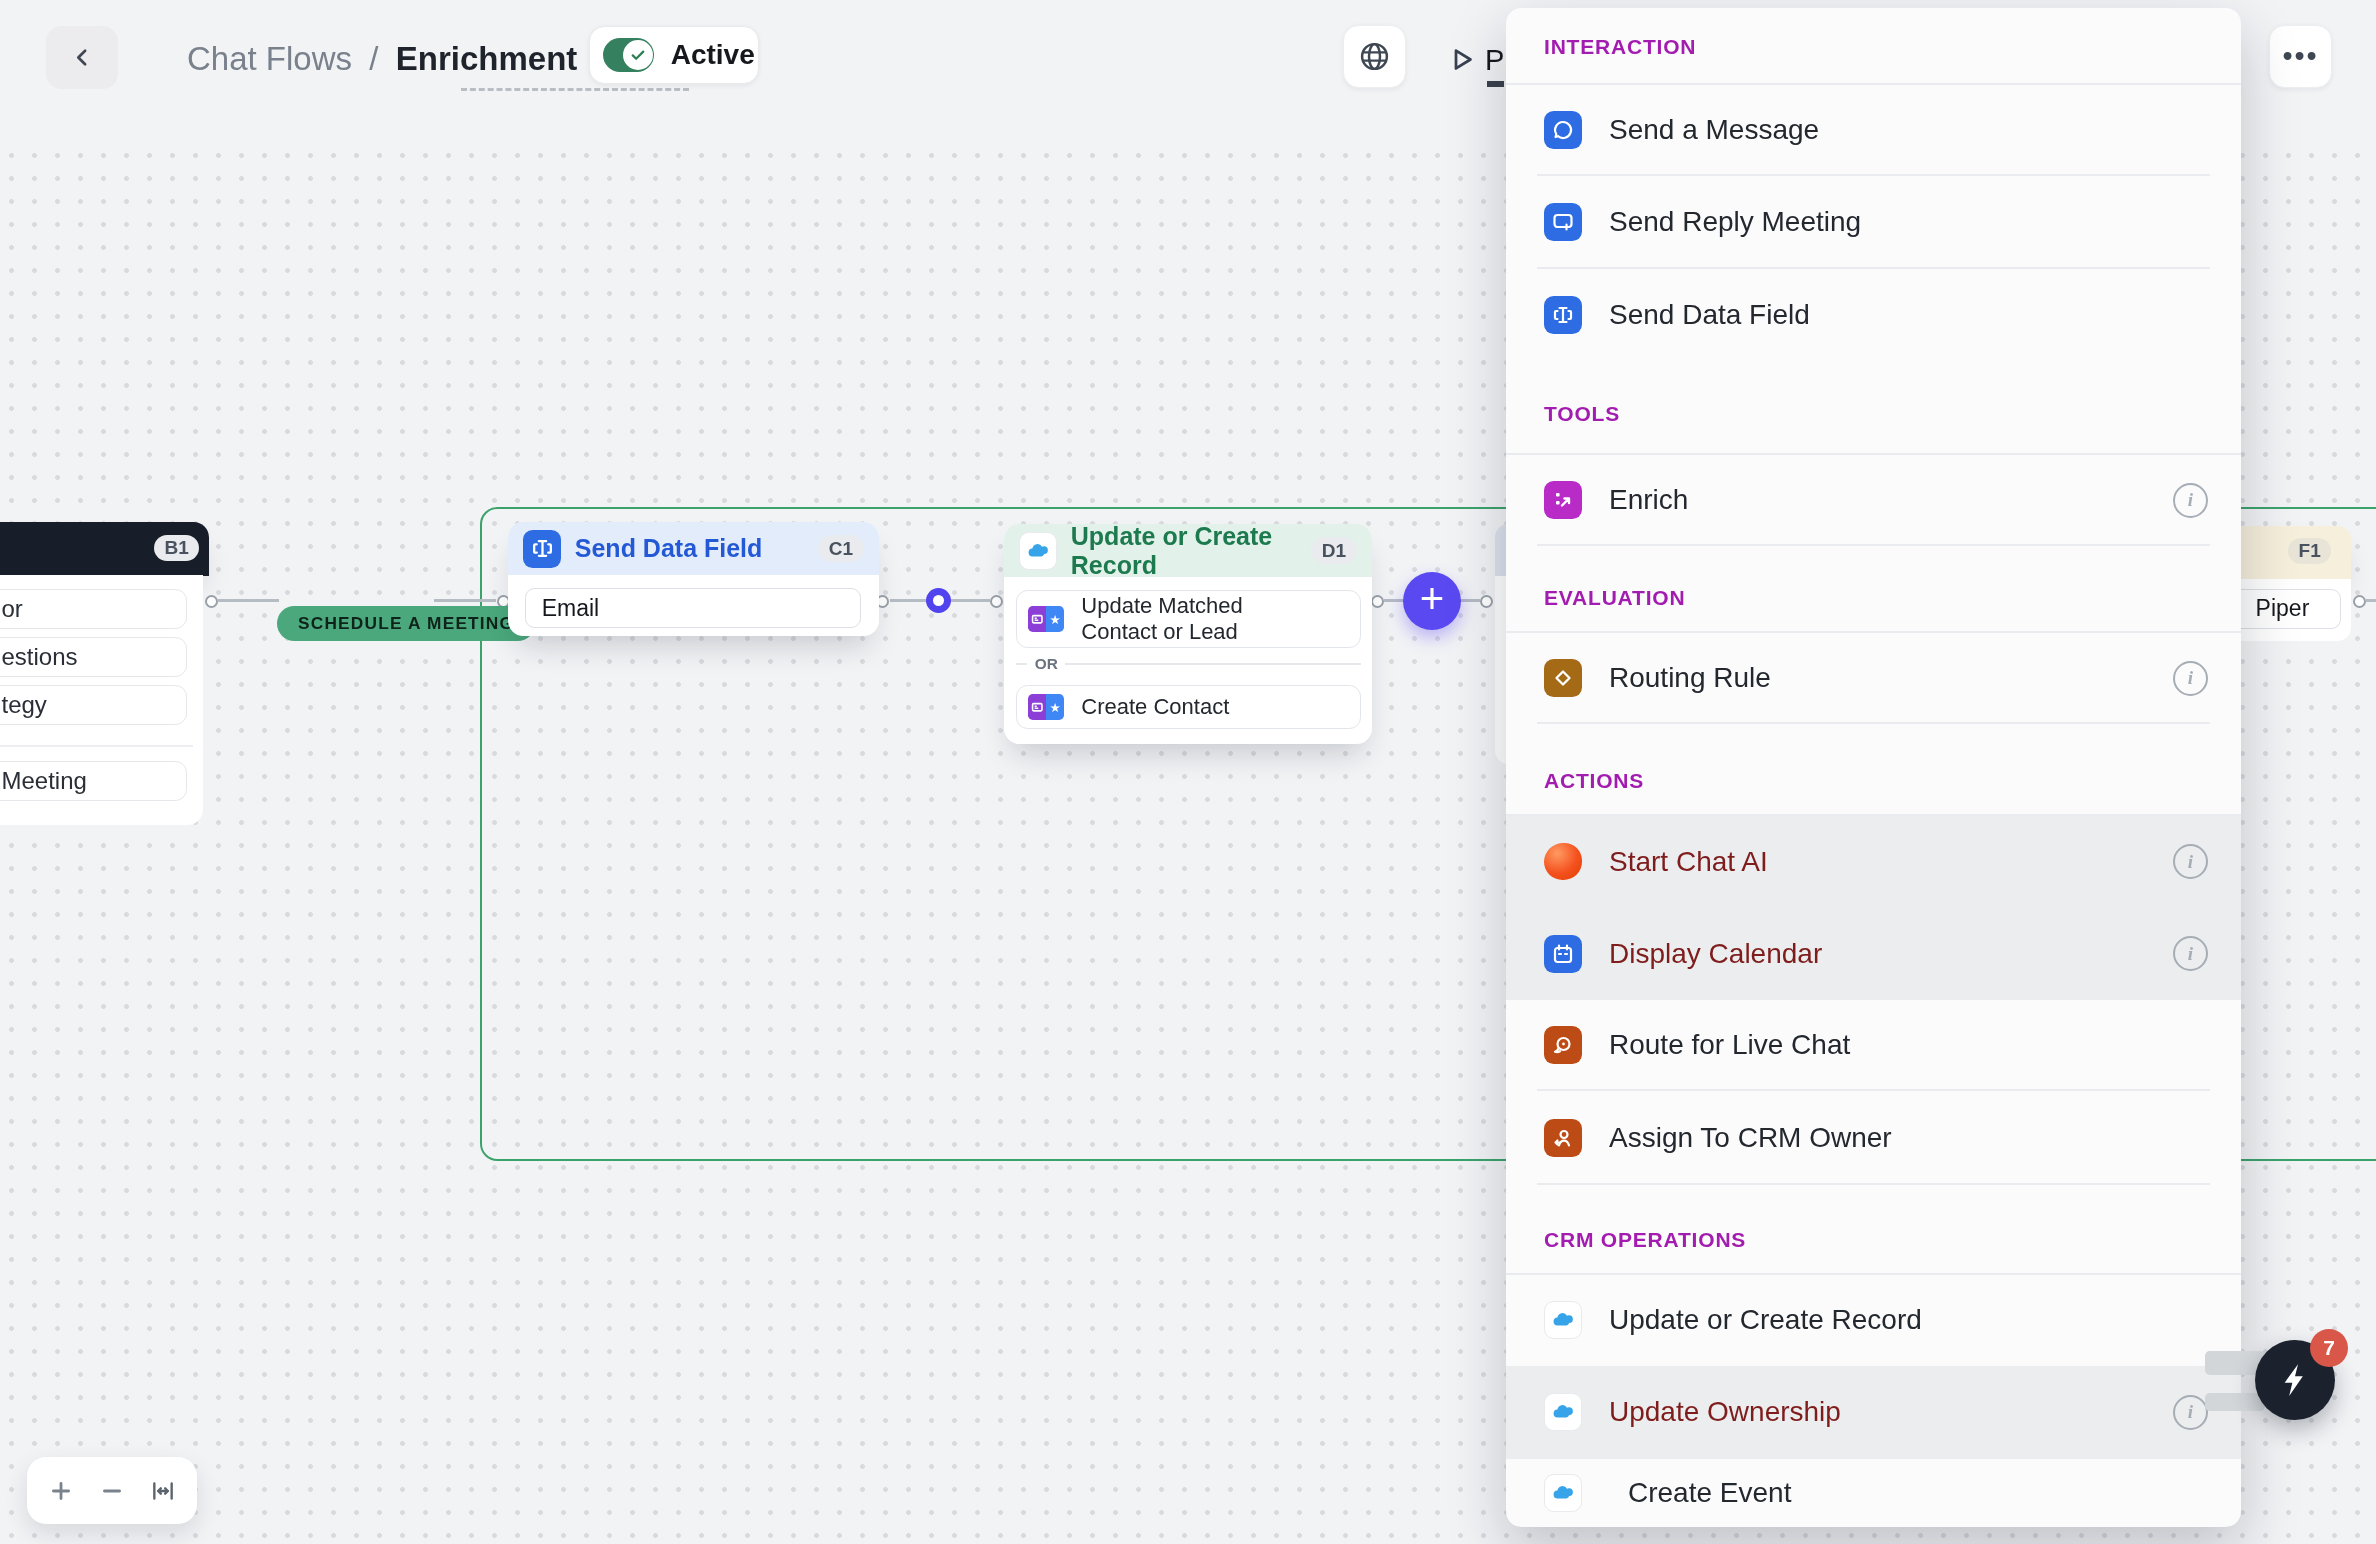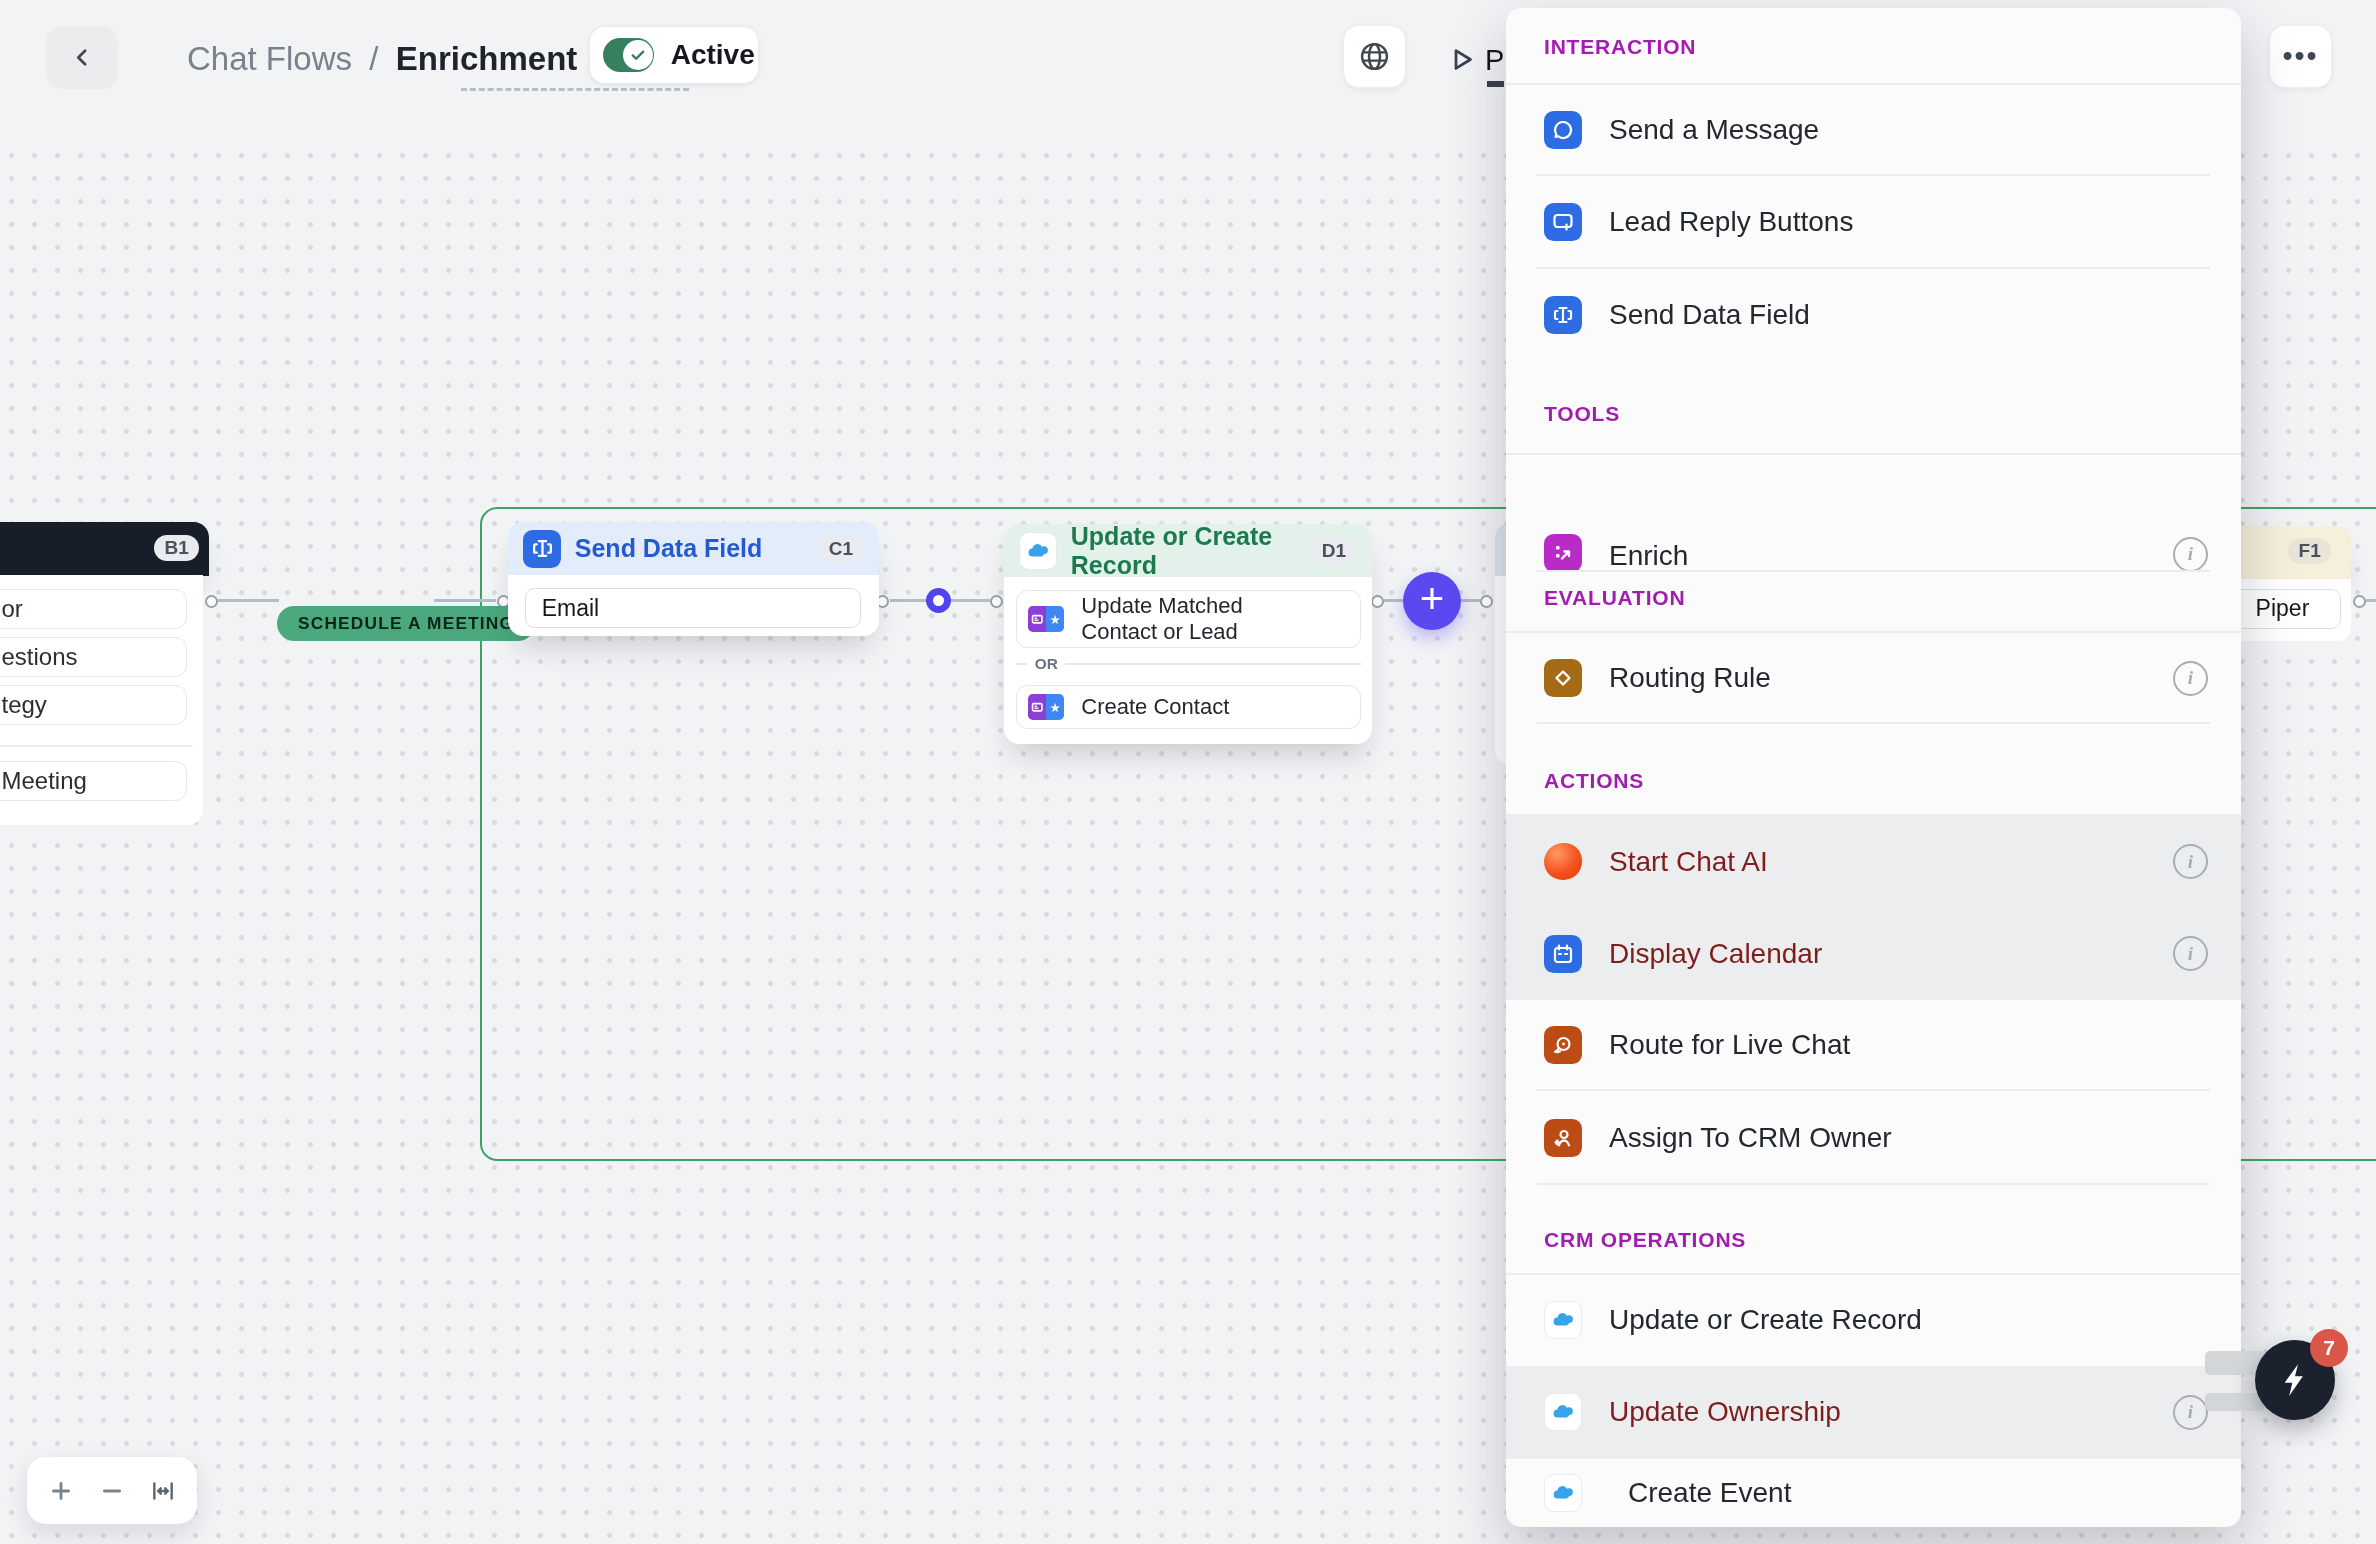--- a/index.html
+++ b/index.html
@@ -309,35 +309,35 @@
     </span>
     <span class="plabel">Send a Message</span>
   </div>
   <div class="prow dv" style="top:168px;height:93px;">
     <span class="hicon" style="background:#2d6ce2;">
       <svg width="24" height="24" viewBox="0 0 24 24" fill="none" stroke="#fff" stroke-width="2.2" stroke-linecap="round" stroke-linejoin="round">
           <rect x="3.5" y="5" width="17" height="12" rx="3"></rect>
           <path d="M15.5 14.5v5M13 17h5"></path>
         </svg>
     </span>
-    <span class="plabel">Lead Reply Buttons</span>
+    <span class="plabel">Send Reply Meeting</span>
   </div>
   <div class="prow" style="top:261px;height:93px;">
     <span class="hicon" style="background:#2d6ce2;">
       <svg width="24" height="24" viewBox="0 0 24 24" fill="none" stroke="#fff" stroke-width="2.2" stroke-linecap="round">
           <path d="M8.5 5h7M8.5 19h7M12 5v14"></path>
           <path d="M6.5 8H5a1 1 0 0 0-1 1v6a1 1 0 0 0 1 1h1.5M17.5 8H19a1 1 0 0 1 1 1v6a1 1 0 0 1-1 1h-1.5"></path>
         </svg>
     </span>
     <span class="plabel">Send Data Field</span>
   </div>
 
   <div class="sec-label" style="top:394px;">TOOLS</div>
   <div class="sec-div" style="top:445px;"></div>
-  <div class="prow dv" style="top:447px;height:117px;align-items:flex-end;">
+  <div class="prow dv" style="top:447px;height:91px;">
     <span class="hicon" style="background:#b92bc6;">
       <svg width="24" height="24" viewBox="0 0 24 24" fill="none" stroke="#fff" stroke-width="2.4" stroke-linecap="round" stroke-linejoin="round">
           <rect x="5" y="5" width="3.6" height="3.6" rx="1" fill="#fff" stroke="none"></rect>
           <rect x="5" y="13" width="3.6" height="3.6" rx="1" fill="#fff" stroke="none"></rect>
           <path d="M11 17.5 18 10.5M18 15v-4.5h-4.5"></path>
         </svg>
     </span>
     <span class="plabel">Enrich</span>
     <span class="info">i</span>
   </div>

